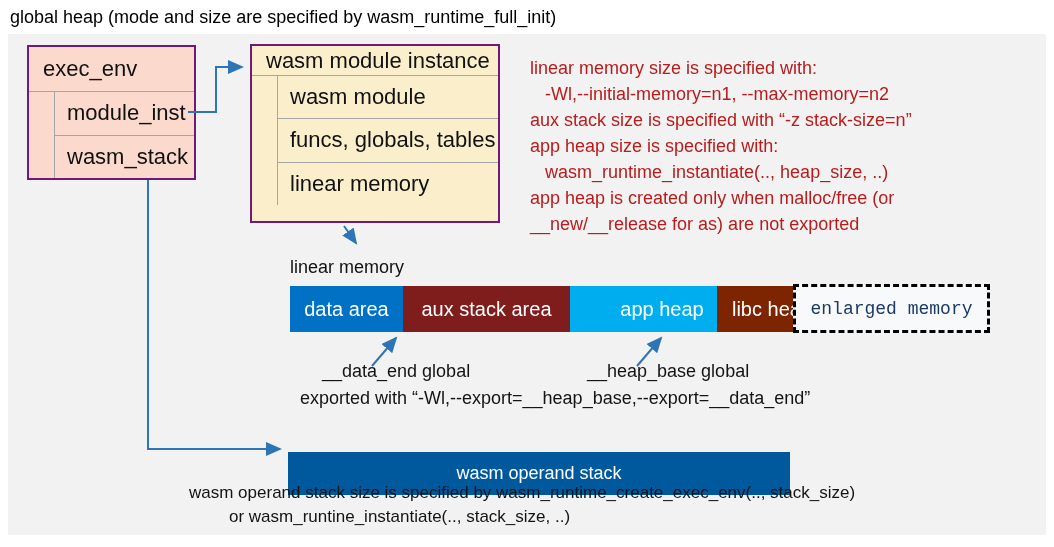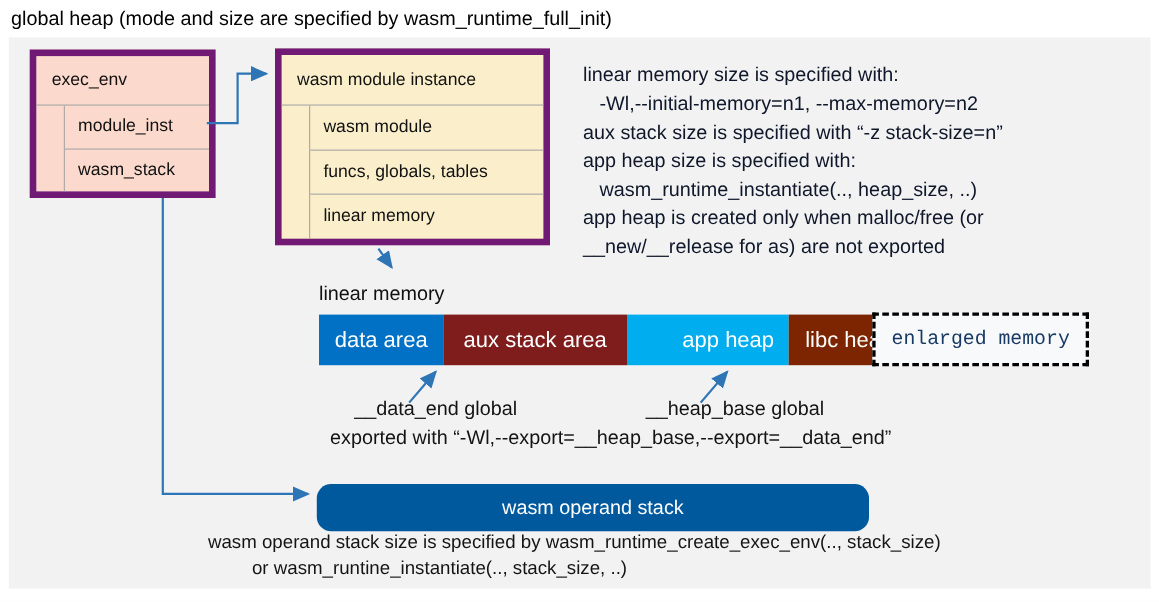--- a/index.html
+++ b/index.html
@@ -8,35 +8,35 @@
     font-family:"Liberation Sans", sans-serif; color:#111111; overflow:hidden;
   }
   .canvas {
     position:absolute; left:8px; top:34px; width:1038px; height:501px;
     background:#F2F2F2;
   }
   .abs { position:absolute; }
   .title { left:10px; top:7px; font-size:18px; color:#000; white-space:pre; }
 
   
-  .structbox { box-sizing:border-box; border:6px solid #701a75; font-size:16px; }
+  .structbox { box-sizing:border-box; border:2px solid #701a75; font-size:22px; }
   .exec-box   { left:27px;  top:45px; width:169px; height:135px; background:#FBDACD; }
   .module-box { left:250px; top:44px; width:250px; height:179px; background:#FBEFCB; }
   .box-header { box-sizing:border-box; border-bottom:1px solid #A6A6A6; padding-left:14px; display:flex; align-items:center; }
   .exec-box .box-header { height:45px; }
-  .module-box .box-header { height:46px; }
+  .module-box .box-header { height:30px; }
   .box-body { display:flex; height:calc(100% - 45px); }
   .module-box .box-body { height:calc(100% - 46px); }
   .box-strip { width:26px; border-right:1px solid #A6A6A6; box-sizing:border-box; }
   .box-rows { flex:1; display:flex; flex-direction:column; }
   .box-row { flex:1; display:flex; align-items:center; padding-left:12px; border-bottom:1px solid #A6A6A6; box-sizing:border-box; }
   .box-row:last-child { border-bottom:none; }
 
   
-  .notes { left:530px; top:55px; font-size:18px; line-height:26px; color:#0f172a; }
+  .notes { left:530px; top:55px; font-size:18px; line-height:26px; color:#b91c1c; }
   .note-line { white-space:pre; }
 
   
   .lm-label { left:290px; top:257px; font-size:18px; }
   .lm-bar { left:290px; top:286px; height:46px; display:flex; }
   .lm-seg { display:flex; align-items:center; justify-content:center; color:#ffffff; font-size:20px; white-space:nowrap; }
   .seg-data { width:113px; background:#0071C5; }
   .seg-aux  { width:167px; background:#7f1d1d; }
   .seg-app  { width:110px; background:#00AEEF;padding-left:37px; }
   .seg-libc { width:110px; background:#7C2500; }
@@ -47,22 +47,22 @@
   }
 
   
   .ann { font-size:18px; color:#141414; white-space:pre; }
   .ann-dataend  { left:322px; top:361px;text-align:center; }
   .ann-heapbase { left:587px; top:361px;text-align:center; }
   .ann-export   { left:300px; top:388px; }
 
   
   .op-bar {
-    left:288px; top:440px; width:502px; height:43px; background:#00599D;
-    color:#ffffff; font-size:18px; display:flex; align-items:center; justify-content:center;border-radius:13px;
+    left:288px; top:452px; width:502px; height:43px; background:#00599D;
+    color:#ffffff; font-size:18px; display:flex; align-items:center; justify-content:center;
   }
   .op-note { font-size:17px; color:#141414; white-space:pre; }
   .op-note1 { left:189px; top:483px; }
   .op-note2 { left:189px; top:507px;margin-left:40px; }
 
   .connectors { position:absolute; left:0; top:0; width:1054px; height:547px; pointer-events:none; }
 </style>
 </head>
 <body>
 

